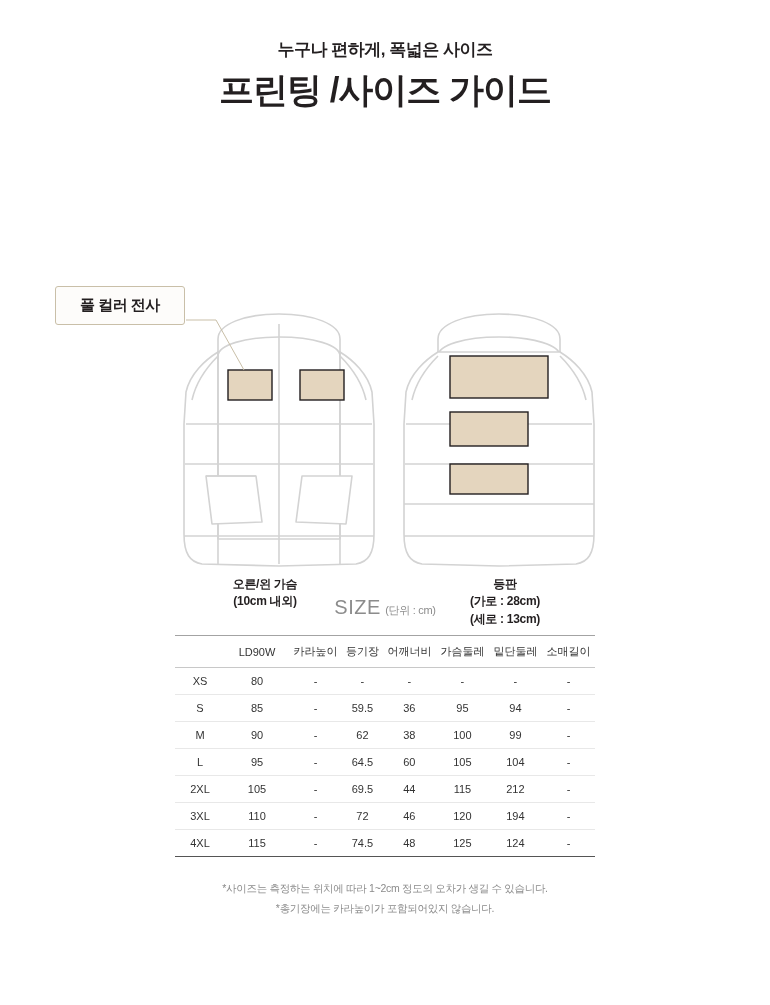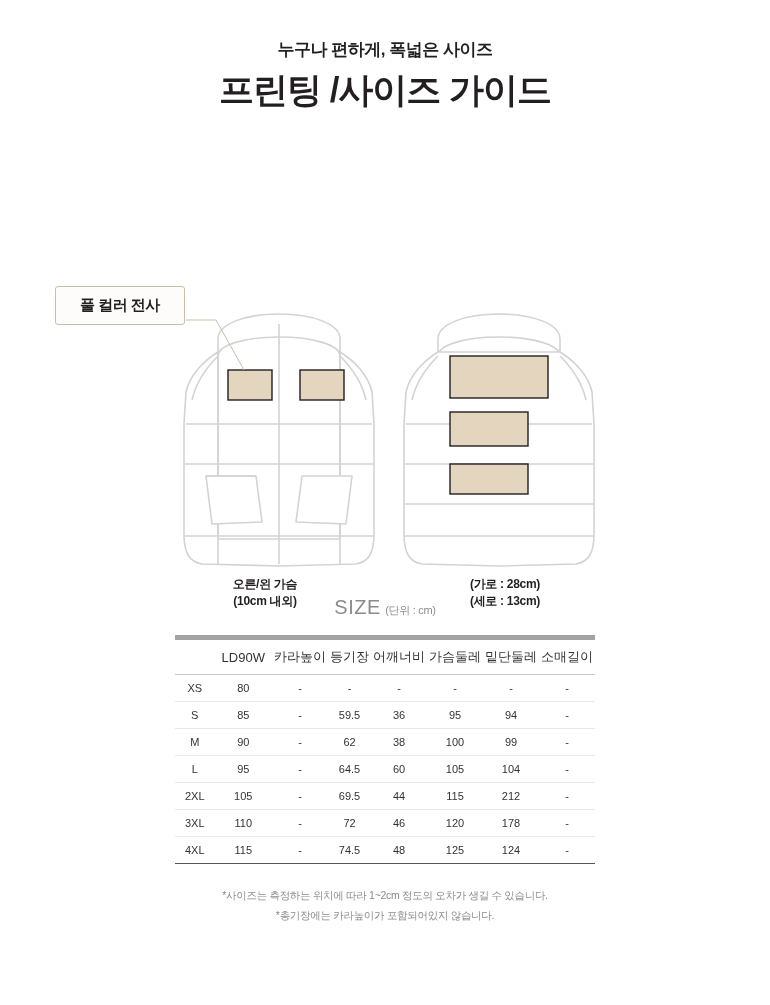--- a/index.html
+++ b/index.html
@@ -119,24 +119,24 @@
     color: #333333;
   }
   table.size-table th,
   table.size-table td {
     text-align: center;
     padding: 7px 2px;
     font-weight: normal;
     white-space: nowrap;
   }
   table.size-table thead th {
-    border-top: 5px solid #a3a3a3;
+    border-top: 1px solid #a3a3a3;
     border-bottom: 1px solid #c8c8c8;
     padding: 8px 2px;
-    font-size: 13px;
+    font-size: 11px;
     color: #333333;
   }
   table.size-table tbody tr td {
     border-bottom: 1px solid #e8e8e8;
   }
   table.size-table tbody tr:last-child td {
     border-bottom: 1px solid #555555;
   }
   table.size-table .col-label { width: 46px; }
   table.size-table .col-first { width: 60px; }
@@ -228,20 +228,21 @@
     <rect x="450" y="288" width="78" height="34" fill="#e4d5be" stroke="#231f20" stroke-width="1.4"></rect>
     <rect x="450" y="340" width="78" height="30" fill="#e4d5be" stroke="#231f20" stroke-width="1.4"></rect>
   </svg>
 
   <div class="caption front">
     <div>오른/왼 가슴</div>
     <div>(10cm 내외)</div>
   </div>
 
   <div class="caption back">
+    <div>등판</div>
     <div>(가로 : 28cm)</div>
     <div>(세로 : 13cm)</div>
   </div>
 </div>
 
 <div class="size-section">
   <div class="size-head">
     <span class="size-word">SIZE</span>
     <span class="size-unit">(단위 : cm)</span>
   </div>
@@ -310,21 +311,21 @@
         <td>212</td>
         <td>-</td>
       </tr>
       <tr>
         <td>3XL</td>
         <td>110</td>
         <td>-</td>
         <td>72</td>
         <td>46</td>
         <td>120</td>
-        <td>178</td>
+        <td>194</td>
         <td>-</td>
       </tr>
       <tr>
         <td>4XL</td>
         <td>115</td>
         <td>-</td>
         <td>74.5</td>
         <td>48</td>
         <td>125</td>
         <td>124</td>

